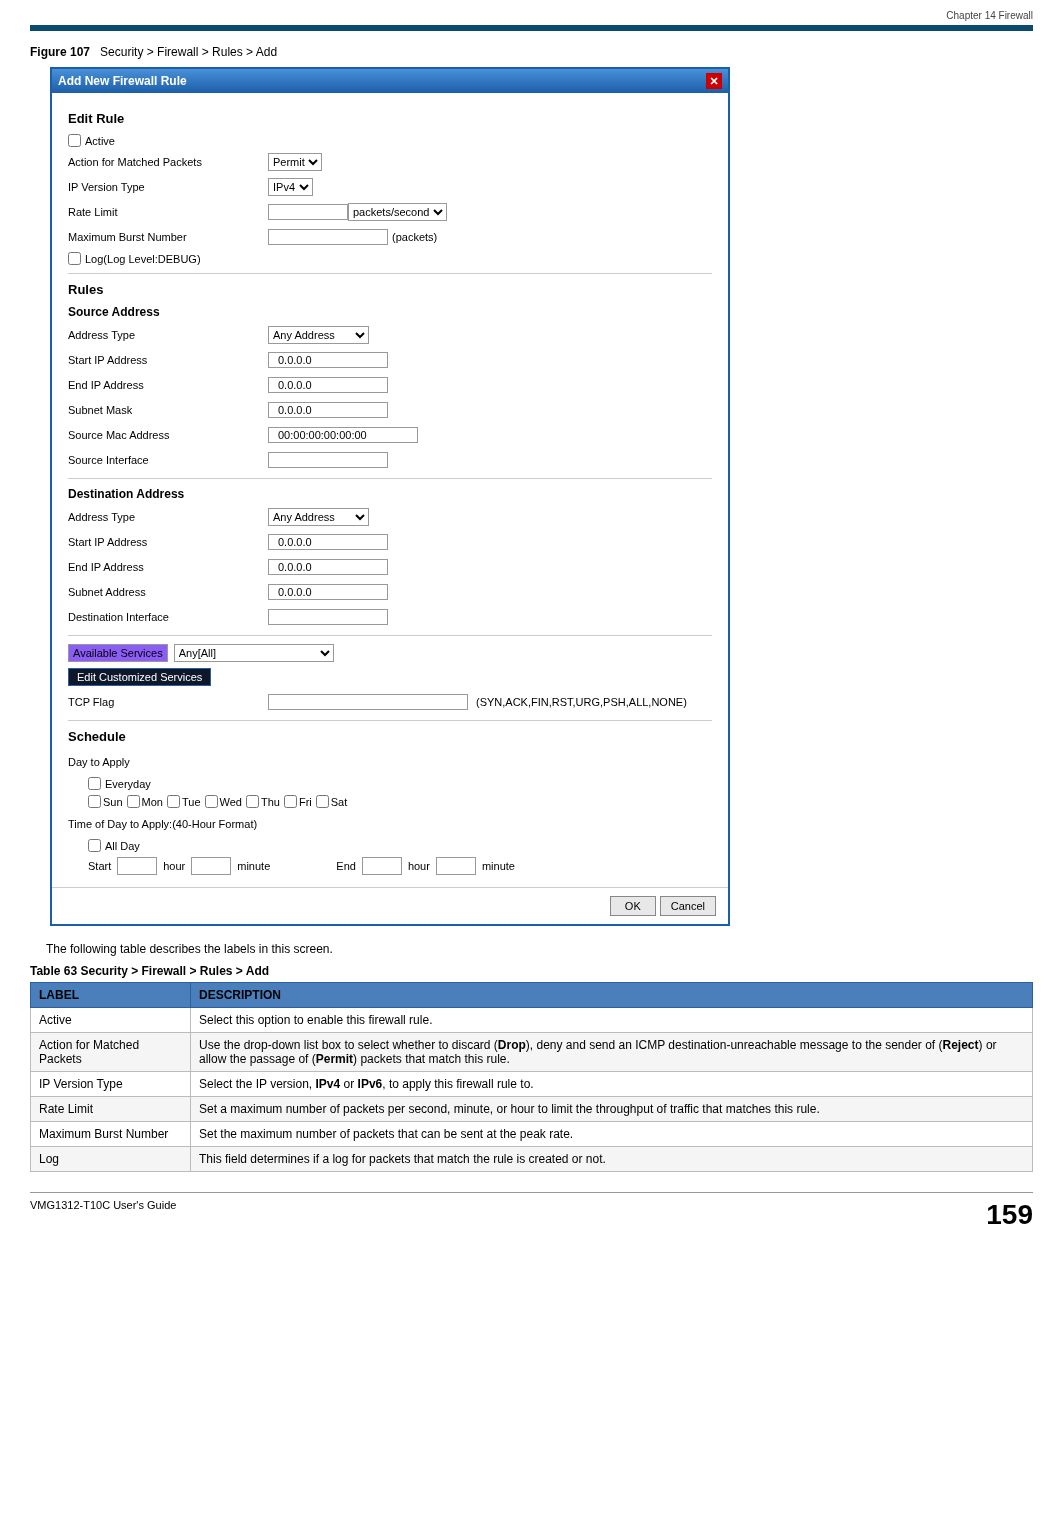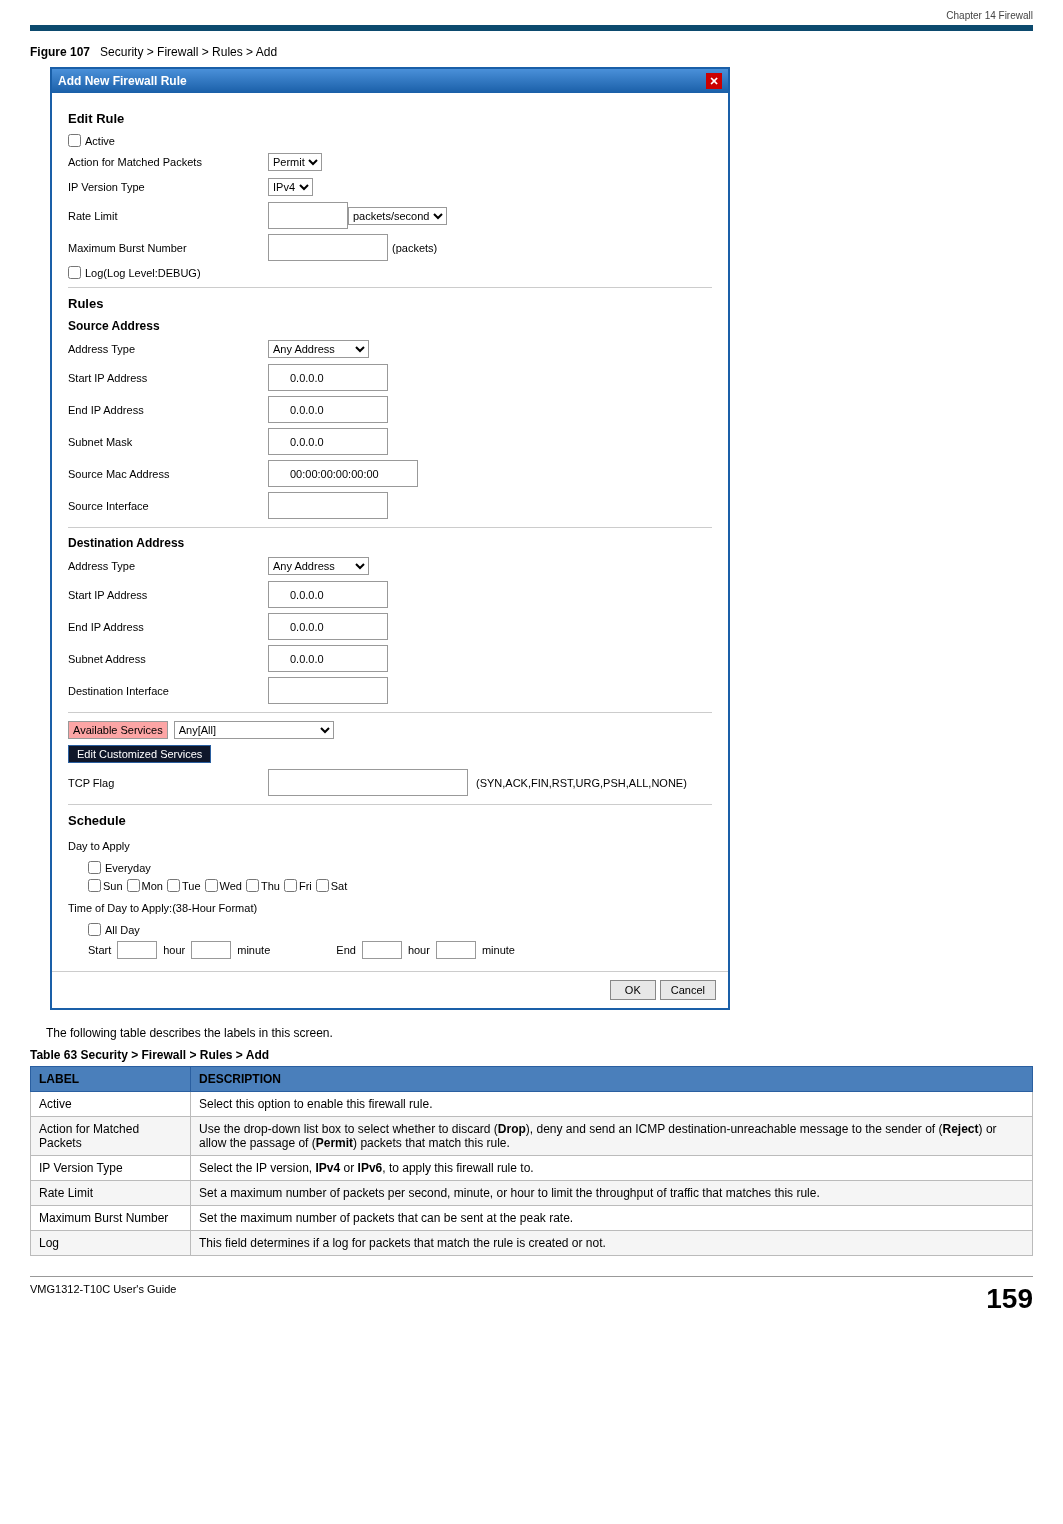--- a/index.html
+++ b/index.html
@@ -72,22 +72,22 @@
       min-height: 20px;
     }
     .form-label {
       width: 200px;
       font-size: 11px;
       flex-shrink: 0;
     }
     .form-control {
       font-size: 11px;
       border: 1px solid #999;
-      padding: 1px 21px;
-      height: 27px;
+      padding: 1px 9px;
+      height: 16px;
     }
     .form-control-select {
       font-size: 11px;
       border: 1px solid #999;
       height: 18px;
       background: #fff;
     }
     .checkbox-row {
       display: flex;
       align-items: center;
@@ -226,21 +226,21 @@
     .avail-services-row {
       display: flex;
       align-items: center;
       gap: 6px;
       margin-bottom: 5px;
     }
     .avail-label {
       font-size: 11px;
       border: 1px solid #999;
       padding: 1px 4px;
-      background: #fca5a5;
+      background: #8b5cf6;
       height: 18px;
       display: flex;
       align-items: center;
     }
   </style>
 </head>
 <body>
 
 <div class="page-header">
   <span>Chapter 14 Firewall</span>
@@ -427,21 +427,21 @@
       <label>Wed</label>
       <input type="checkbox" style="">
       <label>Thu</label>
       <input type="checkbox" style="">
       <label>Fri</label>
       <input type="checkbox" style="">
       <label>Sat</label>
     </div>
 
     <div class="form-row">
-      <span class="form-label">Time of Day to Apply:(38-Hour Format)</span>
+      <span class="form-label">Time of Day to Apply:(40-Hour Format)</span>
     </div>
 
     <div class="checkbox-row" style="margin-left:20px;">
       <input type="checkbox" style="">
       <span class="checkbox-label">All Day</span>
     </div>
 
     <div class="time-row" style="margin-left:20px; margin-top:4px;">
       <span>Start</span>
       <input type="text" class="small-input" value="" style="">

